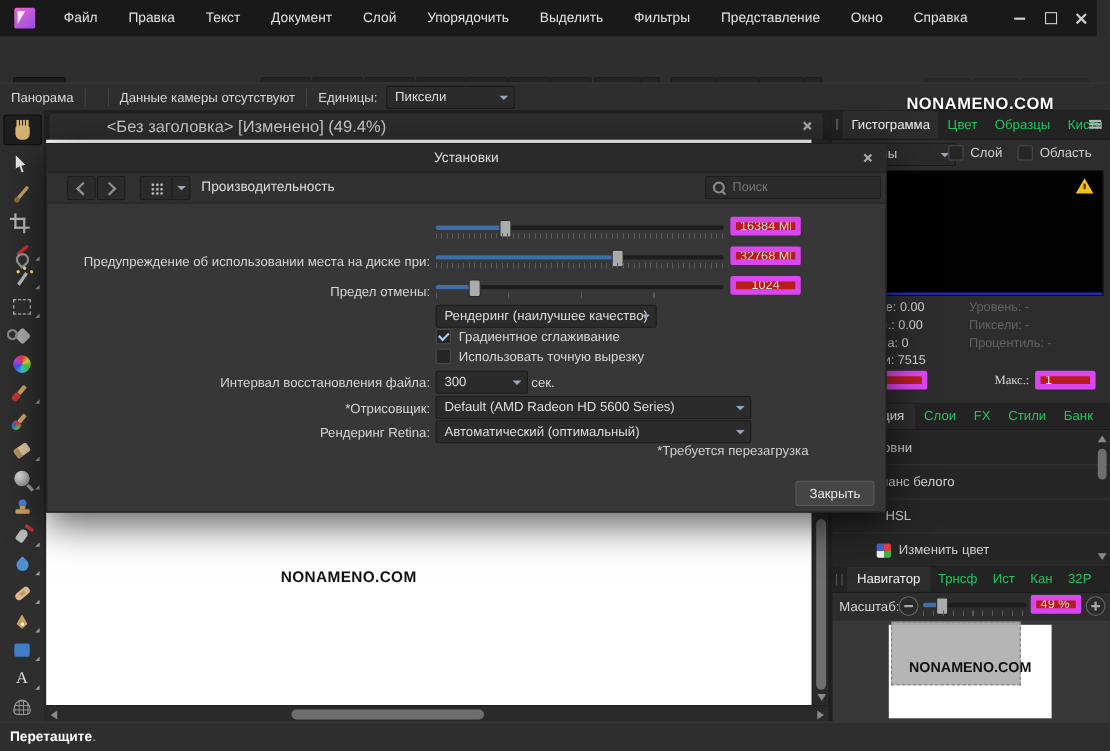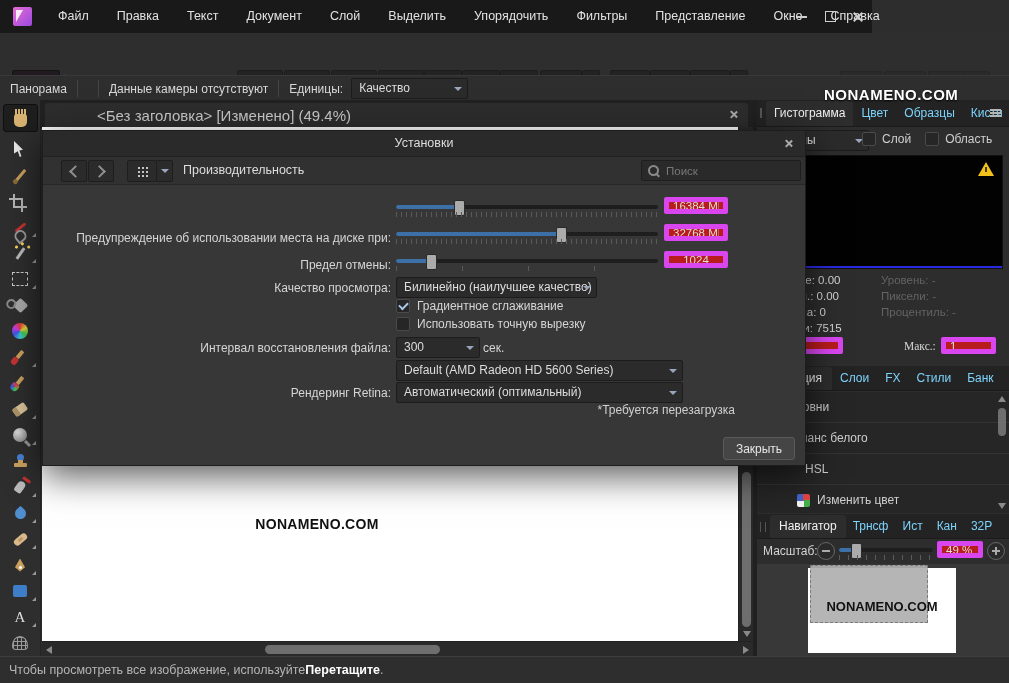--- a/index.html
+++ b/index.html
@@ -2,21 +2,21 @@
 <html><head>
 <meta charset="utf-8">
 <style>
   html,body{margin:0;padding:0;background:#555;}
   #app{position:relative;width:1009px;height:683px;background:#2d2d2d;overflow:hidden;
        font-family:"Liberation Sans","DejaVu Sans",sans-serif;font-size:12px;color:#ccc;
        -webkit-font-smoothing:antialiased;}
   .flexc{display:flex;align-items:center;}
 
   
-  #titlebar{position:absolute;left:0;top:0;width:872px;height:33px;background:#191919;display:flex;align-items:center;}
+  #titlebar{position:absolute;left:0;top:0;width:997px;height:33px;background:#191919;display:flex;align-items:center;}
   #applogo{position:absolute;left:13px;top:7px;width:19px;height:19px;border-radius:2px;
            background:linear-gradient(135deg,#e66bd2,#9a4ae0);}
   #applogo::after{content:"";position:absolute;left:3px;top:3px;width:0;height:0;
            border-left:7px solid rgba(255,255,255,.85);border-bottom:12px solid transparent;}
   #menus{position:absolute;left:44px;top:0;height:33px;display:flex;align-items:center;}
   .menu-item{padding:0 14px;line-height:33px;color:#e2e2e2;font-size:12.5px;cursor:default;}
   #winctrls{position:absolute;right:0;top:0;height:33px;display:flex;}
   .winbtn{width:28px;height:33px;display:flex;align-items:center;justify-content:center;}
   .g-min{width:10px;height:2px;background:#cfcfcf;}
   .g-max{width:9px;height:9px;border:1.5px solid #cfcfcf;}
@@ -131,21 +131,21 @@
   #vscroll{position:absolute;left:738px;top:127px;width:15px;height:514px;background:#2a2a2a;border-left:1px solid #222;}
   #vscroll .thumb{position:absolute;left:3px;top:345px;width:9px;height:155px;background:#6e6e6e;border-radius:5px;}
   .sb-arr{position:absolute;width:0;height:0;}
   #hscroll{position:absolute;left:42px;top:641px;width:711px;height:15px;background:#2a2a2a;border-top:1px solid #222;}
   #hscroll .thumb{position:absolute;left:223px;top:3px;width:175px;height:9px;background:#6e6e6e;border-radius:5px;}
 
   
   #rightpanel{position:absolute;left:757px;top:100px;width:252px;height:556px;background:#2d2d2d;}
   #paneldivider{position:absolute;left:753px;top:100px;width:4px;height:556px;background:#202020;}
   .ptabbar{position:absolute;left:0;width:252px;height:26px;background:#232323;border-bottom:1px solid #1b1b1b;display:flex;align-items:flex-end;}
-  .ptab{padding:5px 8px 6px 8px;font-size:12px;color:#7dd3fc;white-space:nowrap;}
+  .ptab{padding:5px 8px 6px 8px;font-size:12px;color:#22c55e;white-space:nowrap;}
   .ptab.active{background:#2d2d2d;color:#f0f0f0;border-radius:3px 3px 0 0;}
   .handle{width:4px;height:10px;border-left:1px solid #555;border-right:1px solid #555;margin:0 4px 8px 3px;}
   .burger{position:absolute;right:8px;top:9px;width:11px;height:2px;background:#b5b5b5;box-shadow:0 3px 0 #b5b5b5,0 6px 0 #b5b5b5;}
   .cb{position:relative;width:12px;height:12px;background:#262626;border:1px solid #4a4a4a;border-radius:2px;}
   .cb.checked::after{content:"";position:absolute;left:2px;top:2px;width:7px;height:4px;border-left:2px solid #a9c7ec;border-bottom:2px solid #a9c7ec;transform:rotate(-45deg);}
   #histo-black{position:absolute;left:8px;top:55px;width:236px;height:112px;background:#020202;border:1px solid #111;}
   #histo-black .blue{position:absolute;left:0;bottom:0;width:100%;height:2px;background:#2a2ae0;}
   .warn{position:absolute;right:8px;top:6px;width:0;height:0;border-left:8px solid transparent;border-right:8px solid transparent;border-bottom:14px solid #f2c21b;}
   .warn::after{content:"";position:absolute;left:-1px;top:5px;width:2px;height:5px;background:#4a3c00;}
   .statline{position:absolute;font-size:11.5px;color:#d5d5d5;white-space:nowrap;}
@@ -203,22 +203,22 @@
 <div id="app">
 
   <header id="titlebar">
     <div id="applogo"></div>
     <nav id="menus">
       <span class="menu-item">Файл</span>
       <span class="menu-item">Правка</span>
       <span class="menu-item">Текст</span>
       <span class="menu-item">Документ</span>
       <span class="menu-item">Слой</span>
+      <span class="menu-item">Упорядочить</span>
       <span class="menu-item">Выделить</span>
-      <span class="menu-item">Упорядочить</span>
       <span class="menu-item">Фильтры</span>
       <span class="menu-item">Представление</span>
       <span class="menu-item">Окно</span>
       <span class="menu-item">Справка</span>
     </nav>
     <div id="winctrls">
       <span class="winbtn">
           <span class="g-min"></span>
         </span>
       <span class="winbtn">
@@ -300,21 +300,21 @@
   </div>
 
   <div id="ctxbar">
     <span class="ctx-text" style="margin-left:10px;">Панорама</span>
     <span class="ctx-sep"></span>
     <span class="ctx-sep"></span>
     <span class="ctx-text">Данные камеры отсутствуют</span>
     <span class="ctx-sep"></span>
     <span class="ctx-text">Единицы:</span>
     <div class="dropdown" style="margin-left:8px;width:88px;">
-      <span>Качество</span>
+      <span>Пиксели</span>
       <span class="caret"></span>
     </div>
   </div>
 
   <div id="toolstrip">
     <div class="tool sel" style="top:4px;">
         <span class="t-hand"></span>
       </div>
     <div class="tool" style="top:36px;">
         <span class="t-move"></span>
@@ -539,56 +539,55 @@
 
     <span class="dlg-label" style="top:127px;">Предел отмены:</span>
     <div class="hslider" style="left:353px;top:122px;width:262px;">
       <span class="track"></span>
       <span class="fill" style="width:34px;"></span>
       <span class="sthumb" style="left:30px;"></span>
       <span class="ticks sparse" style="left:0;top:13px;width:262px;"></span>
     </div>
     <input class="valbox dlg-val" style="left: 621px; top: 120px;" value="1024">
 
-    <span class="dlg-label" style="top:150px;">Качество просмотра:</span>
     <div class="dropdown dlg-dd" style="left:353px;top:146px;width:172px;">
-      <span>Билинейно (наилучшее качество)</span>
+      <span>Рендеринг (наилучшее качество)</span>
       <span class="caret"></span>
     </div>
 
     <div class="cbrow" style="left:353px;top:168px;">
       <span class="cb checked"></span>
       <span>Градиентное сглаживание</span>
     </div>
     <div class="cbrow" style="left:353px;top:186px;">
       <span class="cb"></span>
       <span>Использовать точную вырезку</span>
     </div>
 
     <span class="dlg-label" style="top:210px;">Интервал восстановления файла:</span>
     <div class="dropdown dlg-dd" style="left:353px;top:206px;width:55px;">
       <span>300</span>
       <span class="caret"></span>
     </div>
     <span style="position:absolute;left:440px;top:210px;color:#d5d5d5;">сек.</span>
 
+    <span class="dlg-label" style="top:233px;">*Отрисовщик:</span>
     <div class="dropdown dlg-dd" style="left:353px;top:229px;width:258px;">
       <span>Default (AMD Radeon HD 5600 Series)</span>
       <span class="caret"></span>
     </div>
 
     <span class="dlg-label" style="top:255px;">Рендеринг Retina:</span>
     <div class="dropdown dlg-dd" style="left:353px;top:251px;width:258px;">
       <span>Автоматический (оптимальный)</span>
       <span class="caret"></span>
     </div>
 
     <span id="dlg-note">*Требуется перезагрузка</span>
     <div id="dlg-close">Закрыть</div>
   </div>
 
   <div id="statusbar">
-    <span>Чтобы просмотреть все изображение, используйте </span>
       <b>Перетащите</b>
       <span>.</span>
   </div>
 
 </div>
 
 </body></html>

